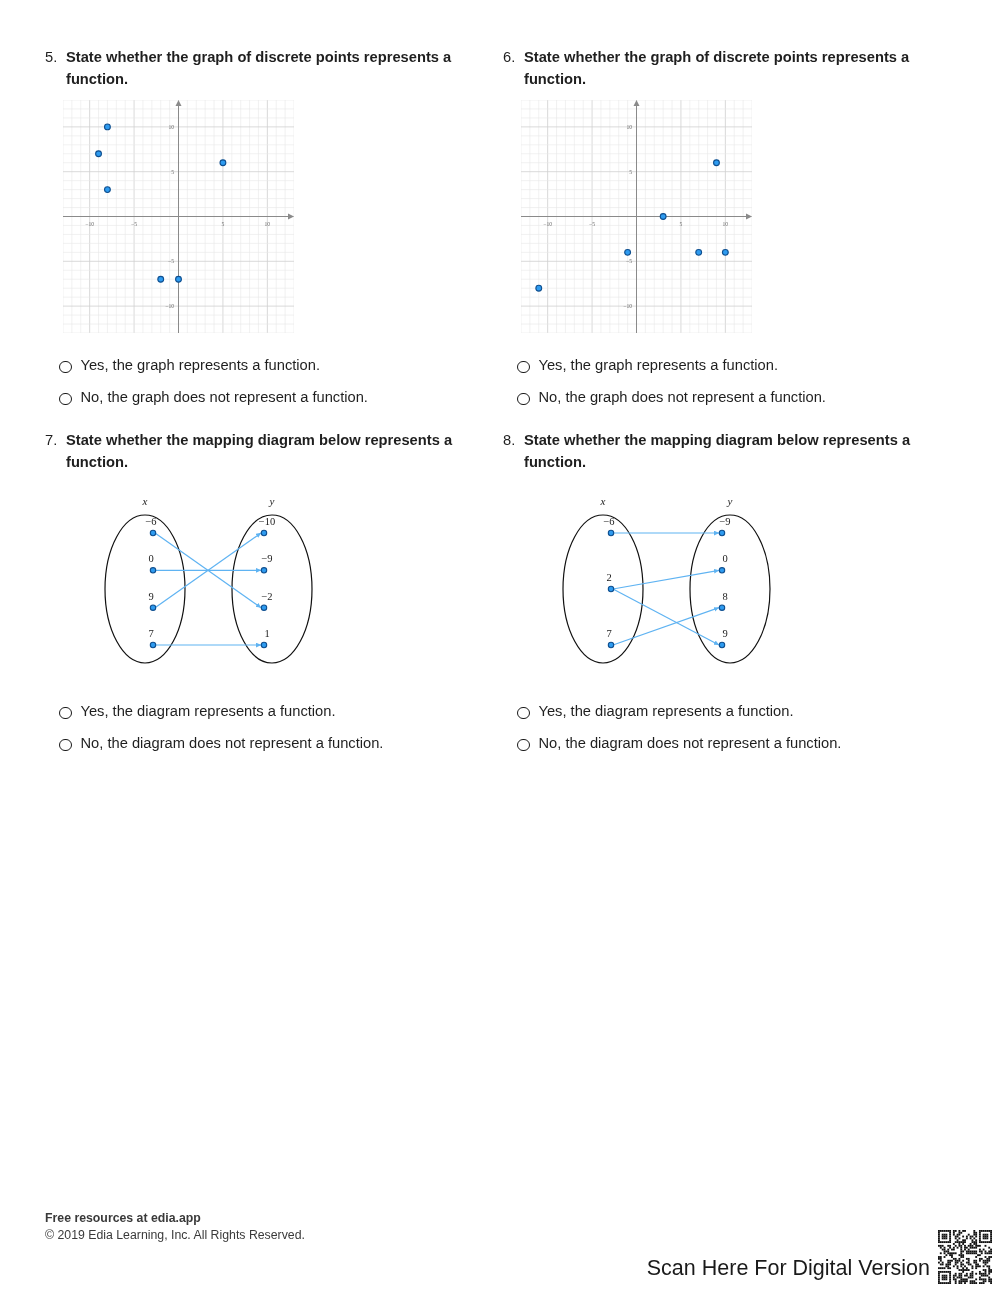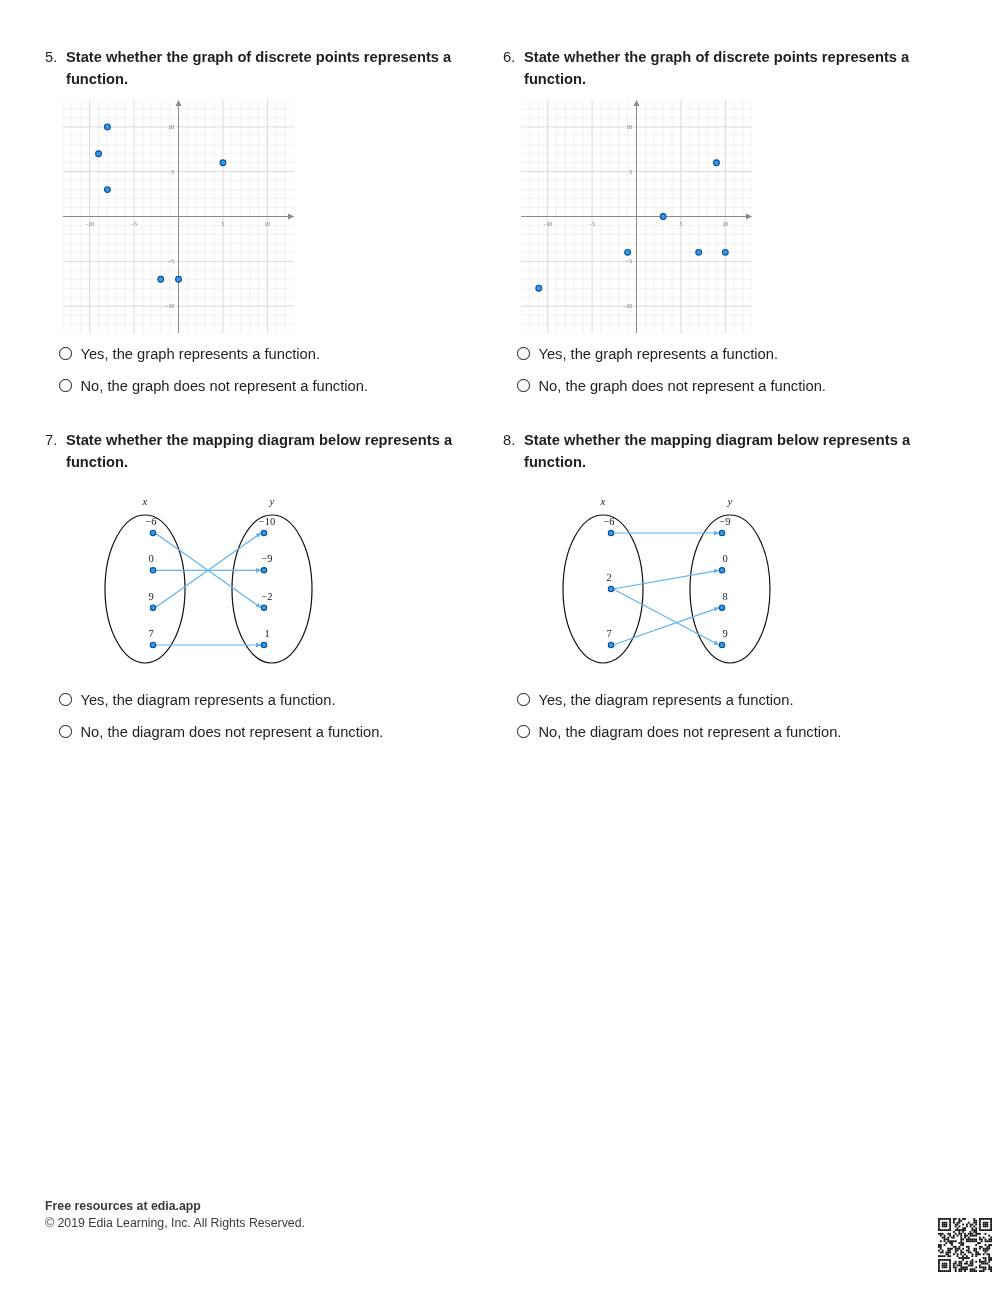--- a/index.html
+++ b/index.html
@@ -26,29 +26,29 @@
   .graph-wrap { position:relative; margin-top:10px; }
   .graph { position:relative; width:231px; height:233px; background:#fff; margin-left:18px; }
   .graph svg { display:block; }
 
   
   .map-wrap { position:relative; height:190px; margin-top:16px; }
   .map-wrap svg { display:block; }
 
   
   .options { margin-top:14px; margin-left:14px; }
-  .option { display:flex; align-items:flex-start; height:26px; margin-bottom:6px; }
+  .option { display:flex; align-items:flex-end; height:26px; margin-bottom:6px; }
   .radio {
     width:12.5px; height:12.5px; border:1.4px solid #1a1a1a;
     border-radius:50%; flex:0 0 12.5px; margin-right:9px;
   }
   .option-label { font-size:14.7px; color:#1f1f1f; line-height:1; }
 
   
-  .footer { position:absolute; left:0; right:0; bottom:14px; height:92px; }
+  .footer { position:absolute; left:0; right:0; bottom:2px; height:92px; }
   .foot-text {
     position:absolute; left:45px; top:10px;
     font-size:12.3px; line-height:17px; color:#3a3a3a;
   }
   .foot-text .line1 { font-weight:600; }
   .brand { position:absolute; left:12px; bottom:8px; display:flex; align-items:center; }
   .brand-mark { width:40px; height:30px; margin-right:7px; }
   .brand-txt { font-size:21px; font-weight:700; letter-spacing:.4px; }
   .brand-txt .w { color:#3b82d6; }
   .brand-txt .z { color:#f5a623; }
@@ -348,20 +348,21 @@
     </div>
   </div>
 
   <div class="footer">
     <div class="foot-text">
       <div class="line1">Free resources at edia.app</div>
       <div class="line2">© 2019 Edia Learning, Inc. All Rights Reserved.</div>
     </div>
 
 
+    <div class="scan">Scan Here For Digital Version</div>
     <svg class="qr" viewBox="0 0 29 29">
       <rect width="29" height="29" fill="#fff"></rect>
       <g id="qr-cells" fill="#111">
           <rect x="8" y="0" width="1" height="1"></rect>
           <rect x="9" y="0" width="1" height="1"></rect>
           <rect x="11" y="0" width="1" height="1"></rect>
           <rect x="13" y="0" width="1" height="1"></rect>
           <rect x="14" y="0" width="1" height="1"></rect>
           <rect x="19" y="0" width="1" height="1"></rect>
           <rect x="8" y="1" width="1" height="1"></rect>

